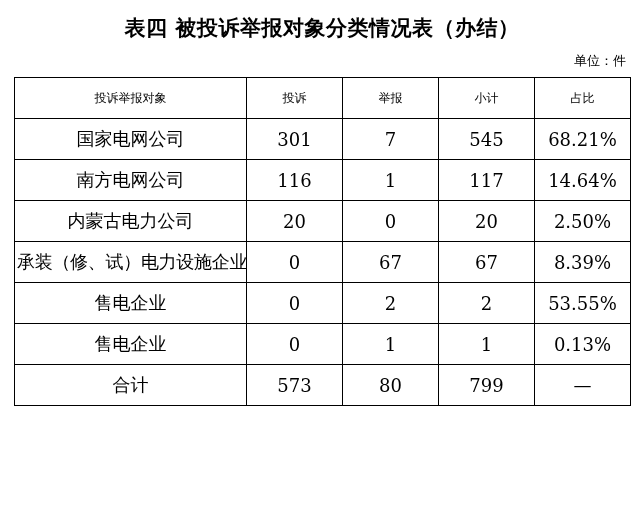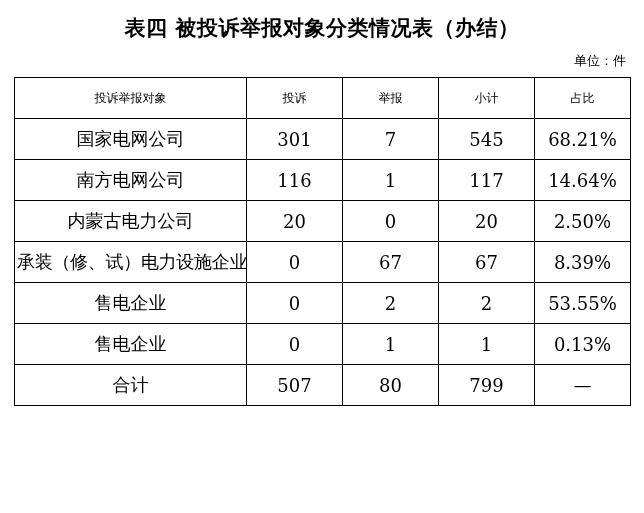--- a/index.html
+++ b/index.html
@@ -136,21 +136,21 @@
         </tr>
         <tr>
           <td class="row-label">售电企业</td>
           <td>0</td>
           <td>1</td>
           <td>1</td>
           <td>0.13%</td>
         </tr>
         <tr class="total-row">
           <td class="row-label">合计</td>
-          <td>507</td>
+          <td>573</td>
           <td>80</td>
           <td>799</td>
           <td>—</td>
         </tr>
       </tbody>
     </table>
   </div>
 
 </div>
 

